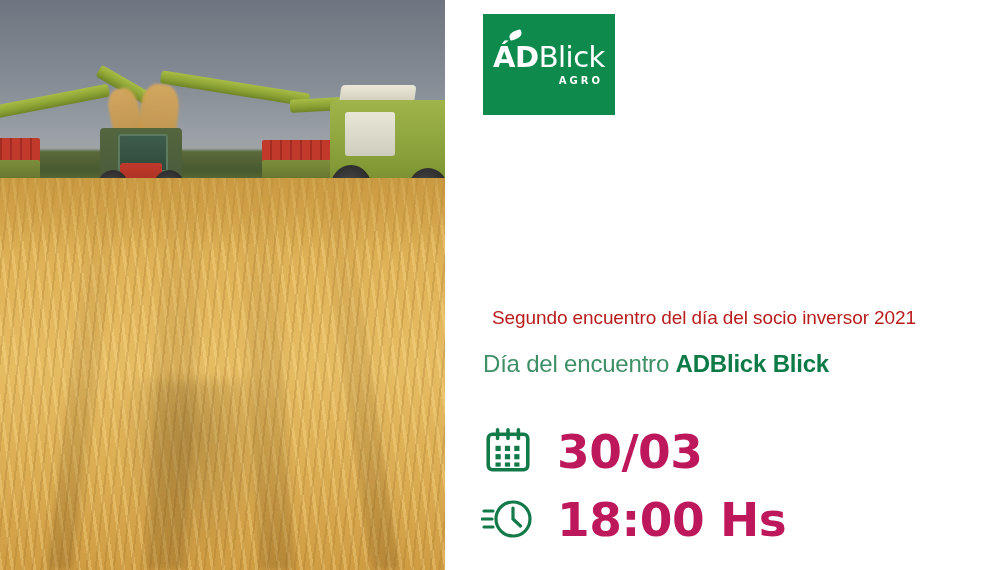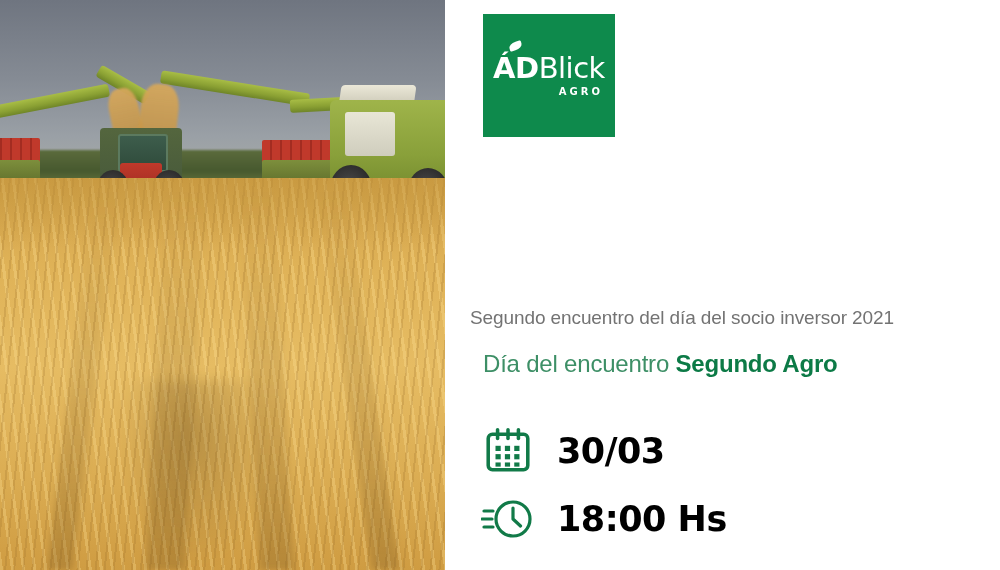--- a/index.html
+++ b/index.html
@@ -154,21 +154,21 @@
     flex: 1 1 auto;
     height: 570px;
     background: #ffffff;
     padding: 0;
   }
   .logo-box {
     position: absolute;
     left: 38px;
     top: 14px;
     width: 132px;
-    height: 123px;
+    height: 101px;
     background: #0e8a4c;
     display: flex;
     align-items: center;
     justify-content: center;
   }
   .logo-inner {
     position: relative;
     text-align: center;
     line-height: 1;
   }
@@ -209,26 +209,26 @@
     width: 500px;
     font-family: "DejaVu Sans", sans-serif;
     font-size: 27px;
     font-weight: 700;
     line-height: 1.17;
     color: #2b2b2b;
     letter-spacing: -0.4px;
   }
   .subtitle {
     position: absolute;
-    left: 25px;
+    left: 47px;
     top: 307px;
     font-family: "Liberation Sans", sans-serif;
     font-size: 19px;
     font-weight: 400;
-    color: #737373;
+    color: #b91c1c;
     letter-spacing: -0.1px;
   }
   .tagline {
     position: absolute;
     left: 38px;
     top: 350px;
     font-family: "Liberation Sans", sans-serif;
     font-size: 24px;
     font-weight: 400;
     color: #3d8f66;
@@ -251,23 +251,23 @@
   .meta-icon {
     width: 54px;
     height: 54px;
     flex: 0 0 54px;
     display: flex;
     align-items: center;
     justify-content: center;
   }
   .meta-value {
     font-family: "DejaVu Sans", sans-serif;
-    font-size: 35px;
+    font-size: 47px;
     font-weight: 700;
-    color: #000000;
+    color: #be185d;
     letter-spacing: -0.5px;
     line-height: 1;
   }
 </style>
 </head>
 <body>
 
 <div class="banner">
 
   <div class="photo">
@@ -316,21 +316,21 @@
       <div class="logo-inner">
         <div class="logo-leaf"></div>
         <div class="logo-word"><span class="logo-ad">ÁD</span><span class="logo-blick">Blick</span></div>
         <div class="logo-agro">AGRO</div>
       </div>
     </div>
 
 
     <div class="subtitle">Segundo encuentro del día del socio inversor 2021</div>
 
-    <div class="tagline"><span>Día del encuentro </span><span class="brand">Segundo Agro</span></div>
+    <div class="tagline"><span>Día del encuentro </span><span class="brand">ADBlick Blick</span></div>
 
     <div class="meta-row row-date">
       <div class="meta-icon">
         <svg width="50" height="50" viewBox="0 0 48 48" fill="none" aria-hidden="true">
           <rect x="5" y="8" width="38" height="34" rx="4" ry="4" stroke="#117a48" stroke-width="3.4" fill="none"></rect>
           <line x1="14" y1="3.5" x2="14" y2="12" stroke="#117a48" stroke-width="3.4" stroke-linecap="round"></line>
           <line x1="24" y1="3.5" x2="24" y2="12" stroke="#117a48" stroke-width="3.4" stroke-linecap="round"></line>
           <line x1="34" y1="3.5" x2="34" y2="12" stroke="#117a48" stroke-width="3.4" stroke-linecap="round"></line>
           <rect x="12" y="19" width="5" height="5" fill="#117a48"></rect>
           <rect x="21" y="19" width="5" height="5" fill="#117a48"></rect>

